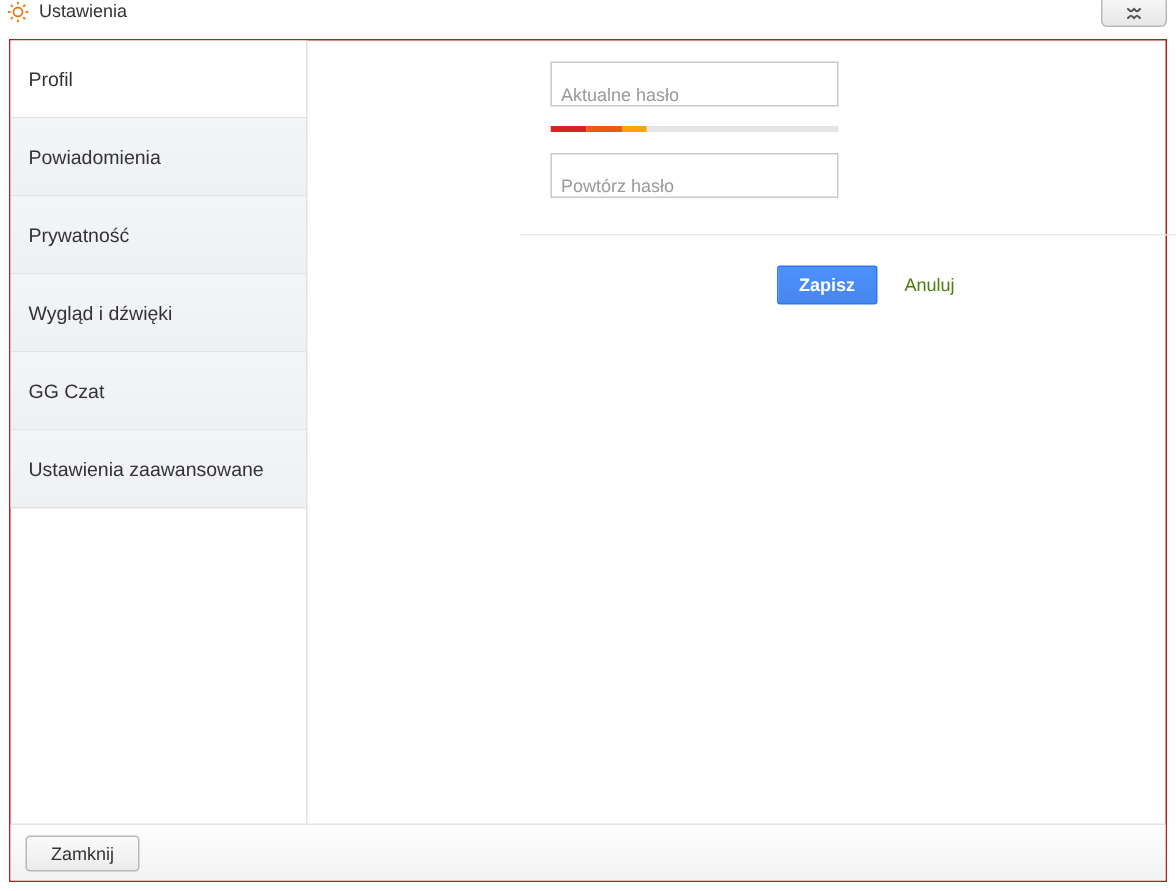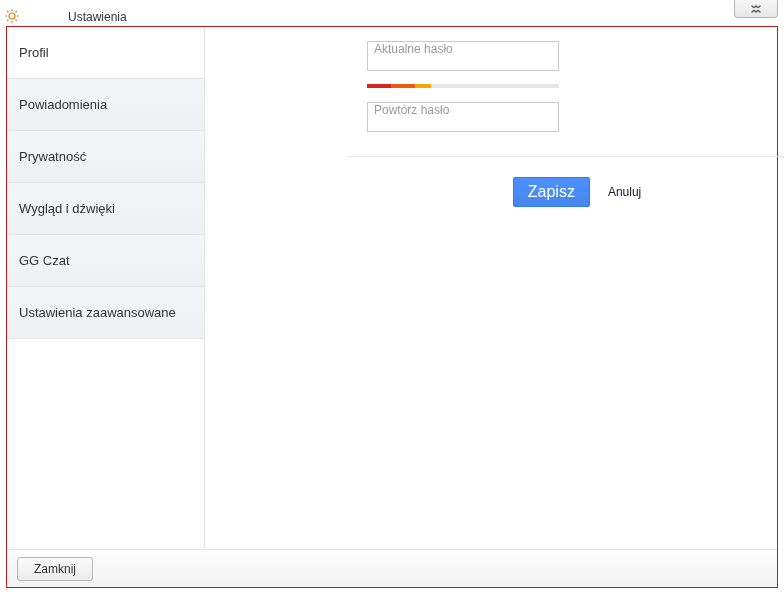--- a/index.html
+++ b/index.html
@@ -16,24 +16,23 @@
   .window {
     width: 784px;
     height: 594px;
     background: #fff;
     display: flex;
     flex-direction: column;
   }
   .titlebar {
     height: 24px;
     display: flex;
-    align-items: flex-end;
+    align-items: flex-start;
     padding: 0 4px;
     position: relative;
-    gap: 42px;
   }
   .titlebar .icon {
     width: 16px; height: 16px;
     margin-right: 6px;
     display: inline-flex;
     align-items: center;
     justify-content: center;
   }
   .titlebar .title {
     font-size: 12px;
@@ -97,21 +96,21 @@
     margin-left: 132px;
   }
   .input {
     width: 192px;
     height: 24px;
     border: 1px solid #c9c9c9;
     padding: 14px 6px;
     font-size: 12px;
     color: #9a9a9a;
     display: flex;
-    align-items: flex-end;
+    align-items: flex-start;
     margin-bottom: 0;
   }
   .row-gap { margin-top: 14px; }
   .strength {
     width: 192px;
     height: 4px;
     background: #e5e5e5;
     display: flex;
     overflow: hidden;
     margin-top: -1px;
@@ -131,27 +130,28 @@
     align-items: center;
     justify-content: center;
     gap: 18px;
     width: 460px;
     transform: translateX(-20px);
   }
   .btn-primary {
     background: linear-gradient(#4d90fe, #4787ed);
     border: 1px solid #3079ed;
     color: #fff;
-    font-size: 16px;
+    font-size: 12px;
     padding: 5px 14px;
     border-radius: 2px;
     cursor: pointer;
+    font-weight: bold;
   }
   .link {
-    color: #0f172a;
+    color: #4d7c0f;
     font-size: 12px;
     cursor: pointer;
   }
   .footer {
     height: 38px;
     border-top: 1px solid #e3e3e3;
     display: flex;
     align-items: center;
     justify-content: flex-start;
     padding: 0 10px;

